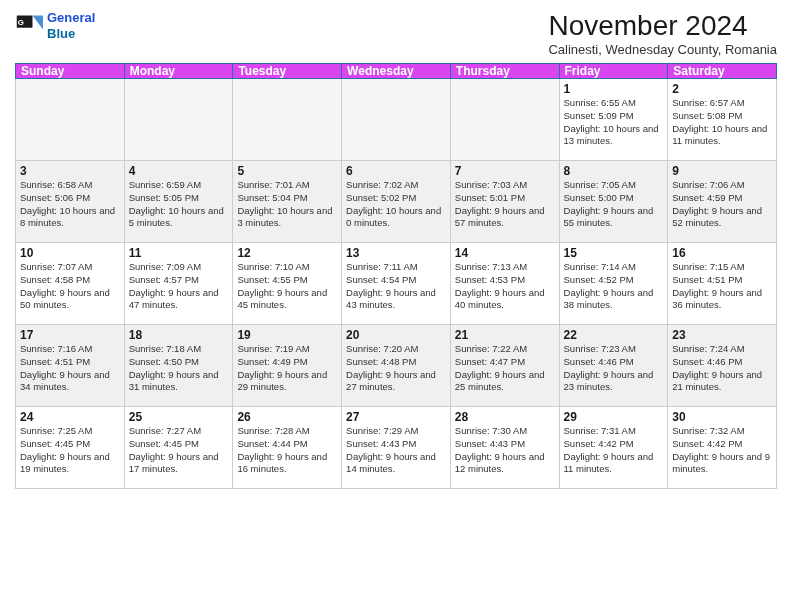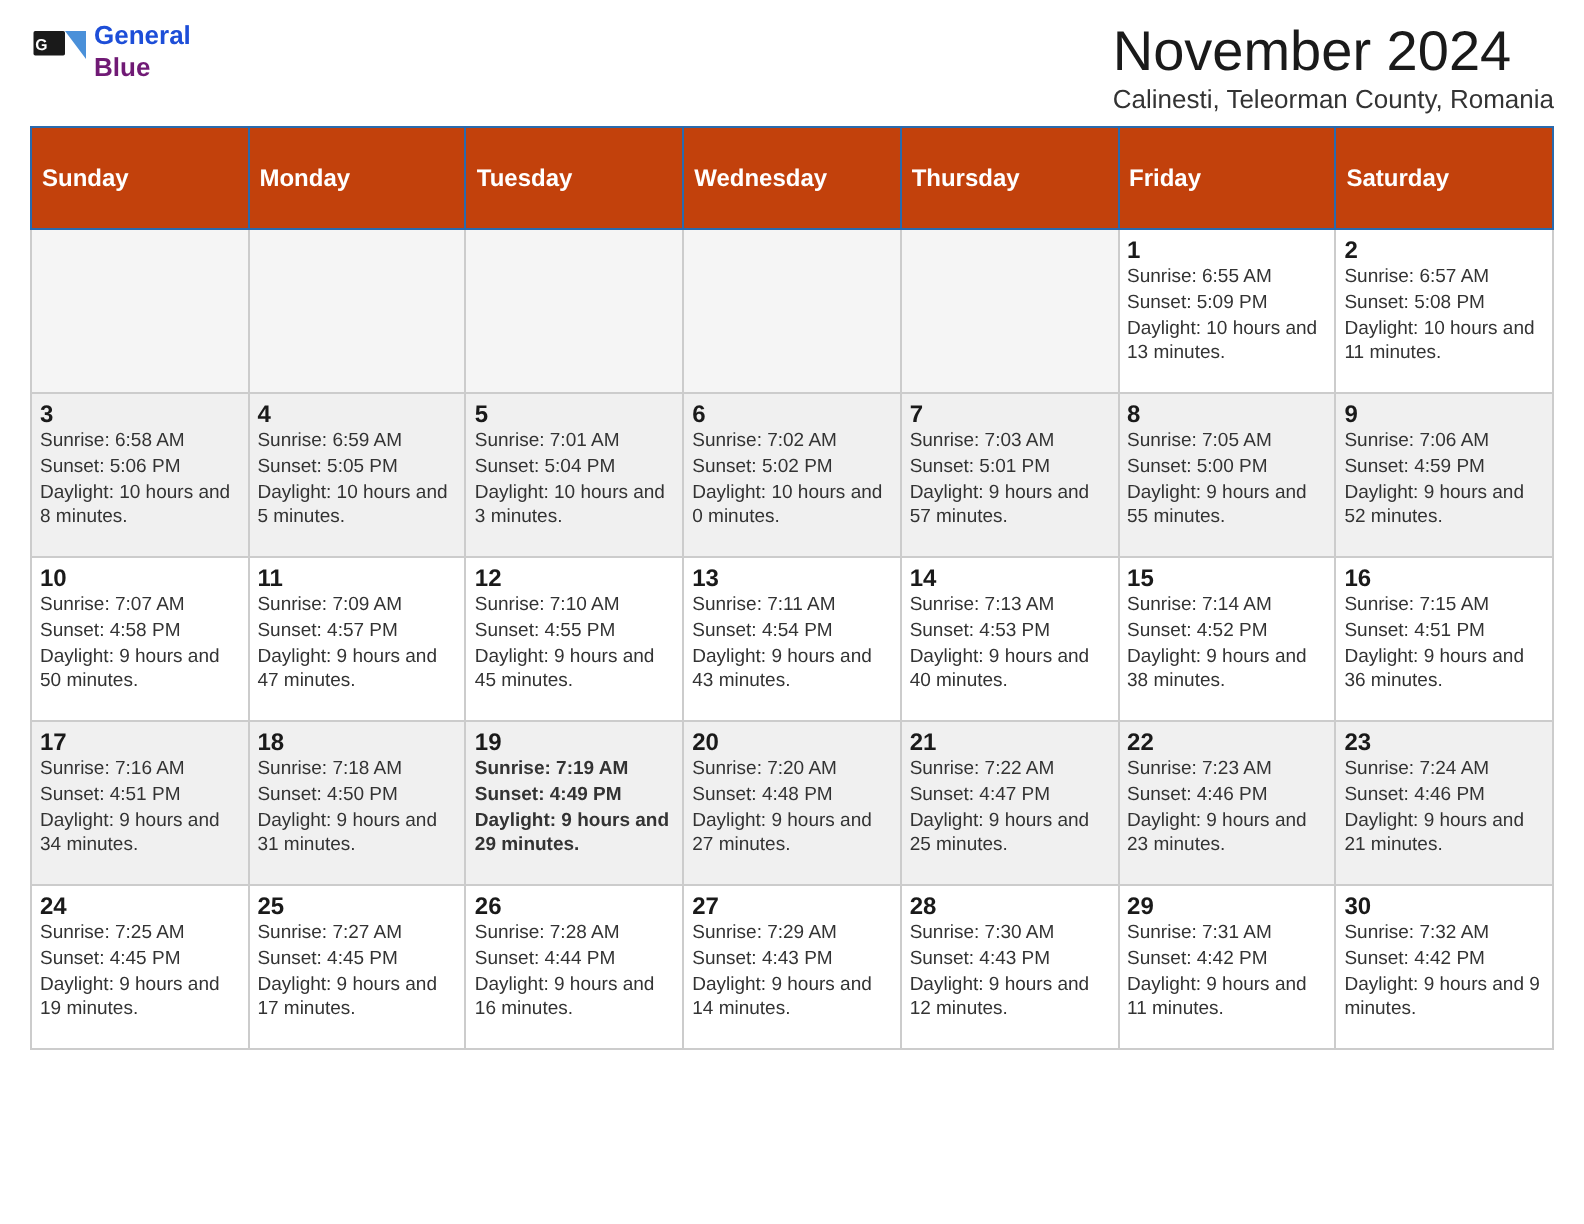--- a/index.html
+++ b/index.html
@@ -50,24 +50,24 @@
     .location {
       font-size: 13px;
       color: #333;
     }
     table {
       width: 100%;
       border-collapse: collapse;
       table-layout: fixed;
     }
     .day-header {
-      background: #c2410c;
+      background: #d946ef;
       color: white;
       text-align: left;
-      padding: 18px 5px;
+      padding: 0 5px;
       font-size: 12px;
       font-weight: bold;
       border: 1px solid #2a6aad;
     }
     .cal-cell {
       vertical-align: top;
       border: 1px solid #ccc;
       padding: 3px 4px;
       height: 82px;
       background: #fff;
@@ -100,26 +100,26 @@
   <div class="header">
     <div class="logo">
       <svg class="logo-icon" viewBox="0 0 32 32">
         <rect x="0" y="0" width="32" height="32" fill="white"></rect>
         <polygon points="20,4 32,4 32,20" fill="#4a90d9"></polygon>
         <rect x="2" y="4" width="18" height="14" fill="#1a1a1a" rx="1"></rect>
         <text x="3" y="15" font-size="9" fill="white" font-family="Arial" font-weight="bold">G</text>
       </svg>
       <div class="logo-text">
         <div><span>General</span></div>
-        <div><span style="color:#701a75">Blue</span></div>
+        <div><span style="color:#0369a1">Blue</span></div>
       </div>
     </div>
     <div class="title-block">
       <div class="month-title">November 2024</div>
-      <div class="location">Calinesti, Teleorman County, Romania</div>
+      <div class="location">Calinesti, Wednesday County, Romania</div>
     </div>
   </div>
 
   <table>
     <thead>
       <tr>
       <th class="day-header">Sunday</th>
           <th class="day-header">Monday</th>
           <th class="day-header">Tuesday</th>
           <th class="day-header">Wednesday</th>
@@ -188,21 +188,21 @@
 Sunset: 4:51 PM
 Daylight: 9 hours and 36 minutes.</span></td>
         </tr>
         <tr>
           <td class="cal-cell shaded"><span class="day-num">17</span><span class="cell-text" style="white-space: pre-line;">Sunrise: 7:16 AM
 Sunset: 4:51 PM
 Daylight: 9 hours and 34 minutes.</span></td>
           <td class="cal-cell shaded"><span class="day-num">18</span><span class="cell-text" style="white-space: pre-line;">Sunrise: 7:18 AM
 Sunset: 4:50 PM
 Daylight: 9 hours and 31 minutes.</span></td>
-          <td class="cal-cell shaded"><span class="day-num">19</span><span class="cell-text" style="white-space: pre-line; font-weight: bold;">Sunrise: 7:19 AM
+          <td class="cal-cell shaded"><span class="day-num">19</span><span class="cell-text" style="white-space: pre-line;">Sunrise: 7:19 AM
 Sunset: 4:49 PM
 Daylight: 9 hours and 29 minutes.</span></td>
           <td class="cal-cell shaded"><span class="day-num">20</span><span class="cell-text" style="white-space: pre-line;">Sunrise: 7:20 AM
 Sunset: 4:48 PM
 Daylight: 9 hours and 27 minutes.</span></td>
           <td class="cal-cell shaded"><span class="day-num">21</span><span class="cell-text" style="white-space: pre-line;">Sunrise: 7:22 AM
 Sunset: 4:47 PM
 Daylight: 9 hours and 25 minutes.</span></td>
           <td class="cal-cell shaded"><span class="day-num">22</span><span class="cell-text" style="white-space: pre-line;">Sunrise: 7:23 AM
 Sunset: 4:46 PM

